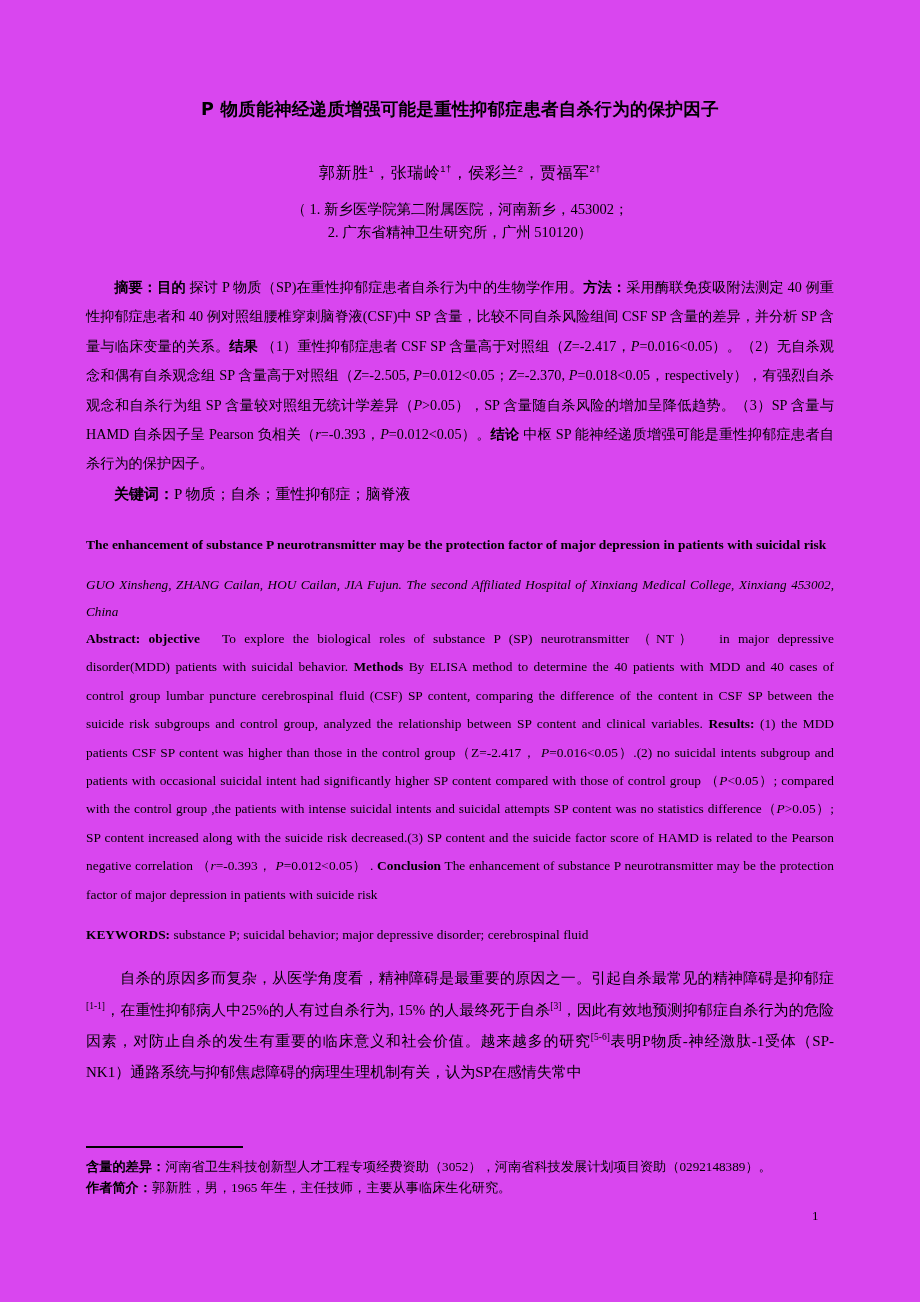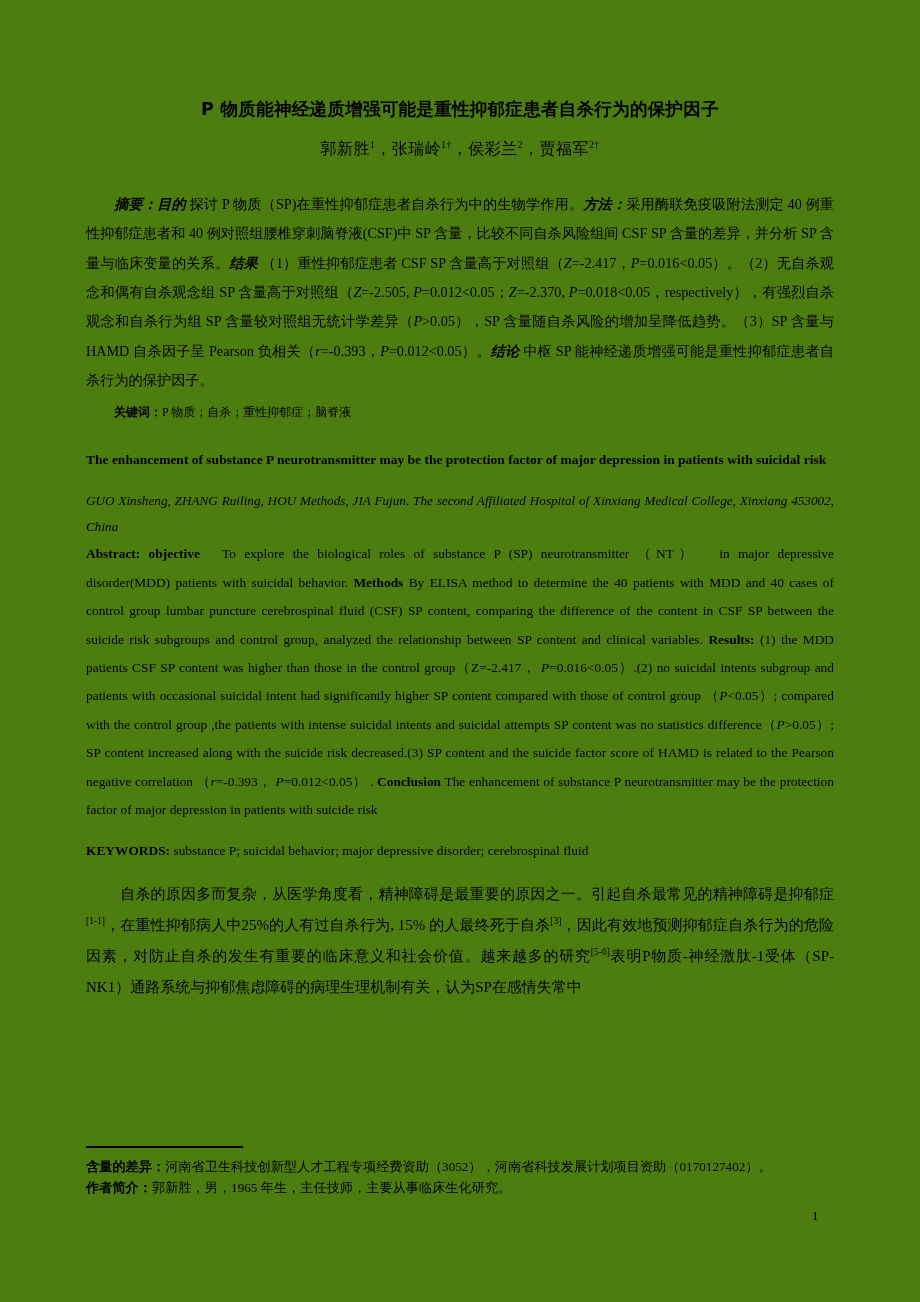--- a/index.html
+++ b/index.html
@@ -4,21 +4,21 @@
 <style>
   html, body {
     margin: 0;
     padding: 0;
     background: #ffffff;
   }
   .page {
     position: relative;
     width: 920px;
     height: 1302px;
-    background: #4d7c0f;
+    background: #d946ef;
     overflow: hidden;
     font-family: "Liberation Serif", "DejaVu Serif", serif;
     color: #000000;
   }
   .content {
     position: absolute;
     left: 86px;
     top: 0;
     width: 748px;
   }
@@ -31,22 +31,22 @@
     font-size: 17.5px;
     letter-spacing: 0.3px;
     margin-top: 98px;
     line-height: 1.3;
   }
 
   
   .authors {
     text-align: center;
     font-size: 16px;
-    margin-top: 18px;
-    font-family: Liberation Serif, serif;
+    margin-top: 42px;
+    font-family: Liberation Sans, sans-serif;
     letter-spacing: 0.5px;
   }
   .authors sup {
     font-size: 9.5px;
     vertical-align: super;
   }
   .affil {
     text-align: center;
     font-size: 14.5px;
     line-height: 1.55;
@@ -56,26 +56,25 @@
 
   
   .cn-abstract {
     margin-top: 30px;
     font-size: 14.2px;
     line-height: 2.07;
     text-align: justify;
     text-justify: inter-ideograph;
   }
   .cn-abstract .indent { display: inline-block; width: 28px; }
-  .cn-abstract b { font-family: "DejaVu Sans", "Liberation Sans", sans-serif; font-weight: bold; font-style: italic; }
+  .cn-abstract b { font-family: "DejaVu Sans", "Liberation Sans", sans-serif; font-weight: bold; }
   .cn-abstract i { font-style: italic; }
 
   .cn-keywords {
-    margin-top: 5px;
-    font-size: 12px;
+    font-size: 15px;
     line-height: 2.07;
   }
   .cn-keywords .indent { display: inline-block; width: 28px; }
   .cn-keywords b { font-family: "DejaVu Sans", "Liberation Sans", sans-serif; font-weight: bold; }
 
   
   .en-title {
     margin-top: 22px;
     font-size: 13.5px;
     font-weight: bold;
@@ -157,52 +156,56 @@
 <div class="page">
 
   <div class="content">
 
     <h1 class="doc-title">P 物质能神经递质增强可能是重性抑郁症患者自杀行为的保护因子</h1>
 
     <div class="authors">
       <span>郭新胜</span><sup>1</sup><span>，</span><span>张瑞岭</span><sup>1†</sup><span>，</span><span>侯彩兰</span><sup>2</sup><span>，</span><span>贾福军</span><sup>2†</sup>
     </div>
 
+    <div class="affil">
+      <div>（ 1. 新乡医学院第二附属医院，河南新乡，453002；</div>
+      <div>2.  广东省精神卫生研究所，广州 510120）</div>
+    </div>
 
     <div class="cn-abstract">
       <span class="indent"></span><b>摘要：</b><b>目的</b><span> 探讨 P 物质（SP)在重性抑郁症患者自杀行为中的生物学作用。</span><b>方法：</b><span>采用酶联免疫吸附法测定 40 例重性抑郁症患者和 40 例对照组腰椎穿刺脑脊液(CSF)中 SP 含量，比较不同自杀风险组间 CSF  SP 含量的差异，并分析 SP 含量与临床变量的关系。</span><b>结果</b><span> （1）重性抑郁症患者 CSF SP 含量高于对照组（</span><i>Z</i><span>=-2.417，</span><i>P</i><span>=0.016&lt;0.05）。（2）无自杀观念和偶有自杀观念组 SP 含量高于对照组（</span><i>Z</i><span>=-2.505, </span><i>P</i><span>=0.012&lt;0.05；</span><i>Z</i><span>=-2.370, </span><i>P</i><span>=0.018&lt;0.05，respectively），有强烈自杀观念和自杀行为组 SP 含量较对照组无统计学差异（</span><i>P</i><span>&gt;0.05），SP 含量随自杀风险的增加呈降低趋势。（3）SP 含量与 HAMD 自杀因子呈 Pearson 负相关（</span><i>r</i><span>=-0.393，</span><i>P</i><span>=0.012&lt;0.05）。</span><b>结论</b><span> 中枢 SP 能神经递质增强可能是重性抑郁症患者自杀行为的保护因子。</span>
     </div>
 
     <div class="cn-keywords">
       <span class="indent"></span><b>关键词：</b><span>P 物质；自杀；重性抑郁症；脑脊液</span>
     </div>
 
     <div class="en-title">The enhancement of substance P neurotransmitter may be the protection factor of major depression in patients with suicidal risk</div>
 
-    <div class="en-authors">GUO Xinsheng, ZHANG Ruiling, HOU Methods, JIA Fujun. The second Affiliated Hospital of Xinxiang Medical College, Xinxiang 453002, China</div>
+    <div class="en-authors">GUO Xinsheng, ZHANG Cailan, HOU Cailan, JIA Fujun. The second Affiliated Hospital of Xinxiang Medical College, Xinxiang 453002, China</div>
 
     <div class="en-abstract">
       <b>Abstract: objective</b><span class="gap-sm"></span><span>To explore the biological roles of substance P (SP) neurotransmitter （NT）</span><span class="gap-sm"></span><span>in major depressive disorder(MDD) patients with suicidal behavior. </span><b>Methods</b><span> By ELISA method to determine the 40 patients with MDD and 40 cases of control group lumbar puncture cerebrospinal fluid (CSF) SP content, comparing the difference of the content in CSF SP between the suicide risk subgroups and control group, analyzed the relationship between SP content and clinical variables. </span><b>Results:</b><span> (1) the MDD patients CSF SP content was higher than those in the control group（Z=-2.417， </span><i>P</i><span>=0.016&lt;0.05）.(2) no suicidal intents subgroup and patients with occasional suicidal intent had significantly higher SP content compared with those of control group （</span><i>P</i><span>&lt;0.05）; compared with the control group ,the patients with intense suicidal intents and suicidal attempts SP content was no statistics difference（</span><i>P</i><span>&gt;0.05）; SP content increased along with the suicide risk decreased.(3) SP content and the suicide factor score of HAMD is related to the Pearson negative correlation （</span><i>r</i><span>=-0.393， </span><i>P</i><span>=0.012&lt;0.05） . </span><b>Conclusion</b><span> The enhancement of substance P neurotransmitter may be the protection factor of major depression in patients with suicide risk</span>
     </div>
 
     <div class="en-keywords">
       <b>KEYWORDS:</b><span> substance P; suicidal behavior; major depressive disorder; cerebrospinal fluid</span>
     </div>
 
     <div class="body-para">
       <span class="indent"></span><span>自杀的原因多而复杂，从医学角度看，精神障碍是最重要的原因之一。引起自杀最常见的精神障碍是抑郁症</span><sup>[1-1]</sup><span>，在重性抑郁病人中25%的人有过自杀行为, 15% 的人最终死于自杀</span><sup>[3]</sup><span>，因此有效地预测抑郁症自杀行为的危险因素，对防止自杀的发生有重要的临床意义和社会价值。越来越多的研究</span><sup>[5-6]</sup><span>表明P物质-神经激肽-1受体（SP-NK1）通路系统与抑郁焦虑障碍的病理生理机制有关，认为SP在感情失常中</span>
     </div>
 
   </div>
 
   <div class="footnote-rule"></div>
 
   <div class="footnotes">
     <div>
-      <span class="fn-label">含量的差异：</span><span>河南省卫生科技创新型人才工程专项经费资助（3052），河南省科技发展计划项目资助（0170127402）。</span>
+      <span class="fn-label">含量的差异：</span><span>河南省卫生科技创新型人才工程专项经费资助（3052），河南省科技发展计划项目资助（0292148389）。</span>
     </div>
     <div>
       <span class="fn-label">作者简介：</span><span>郭新胜，男，1965 年生，主任技师，主要从事临床生化研究。</span>
     </div>
   </div>
 
   <div class="page-number">1</div>
 
 </div>
 

